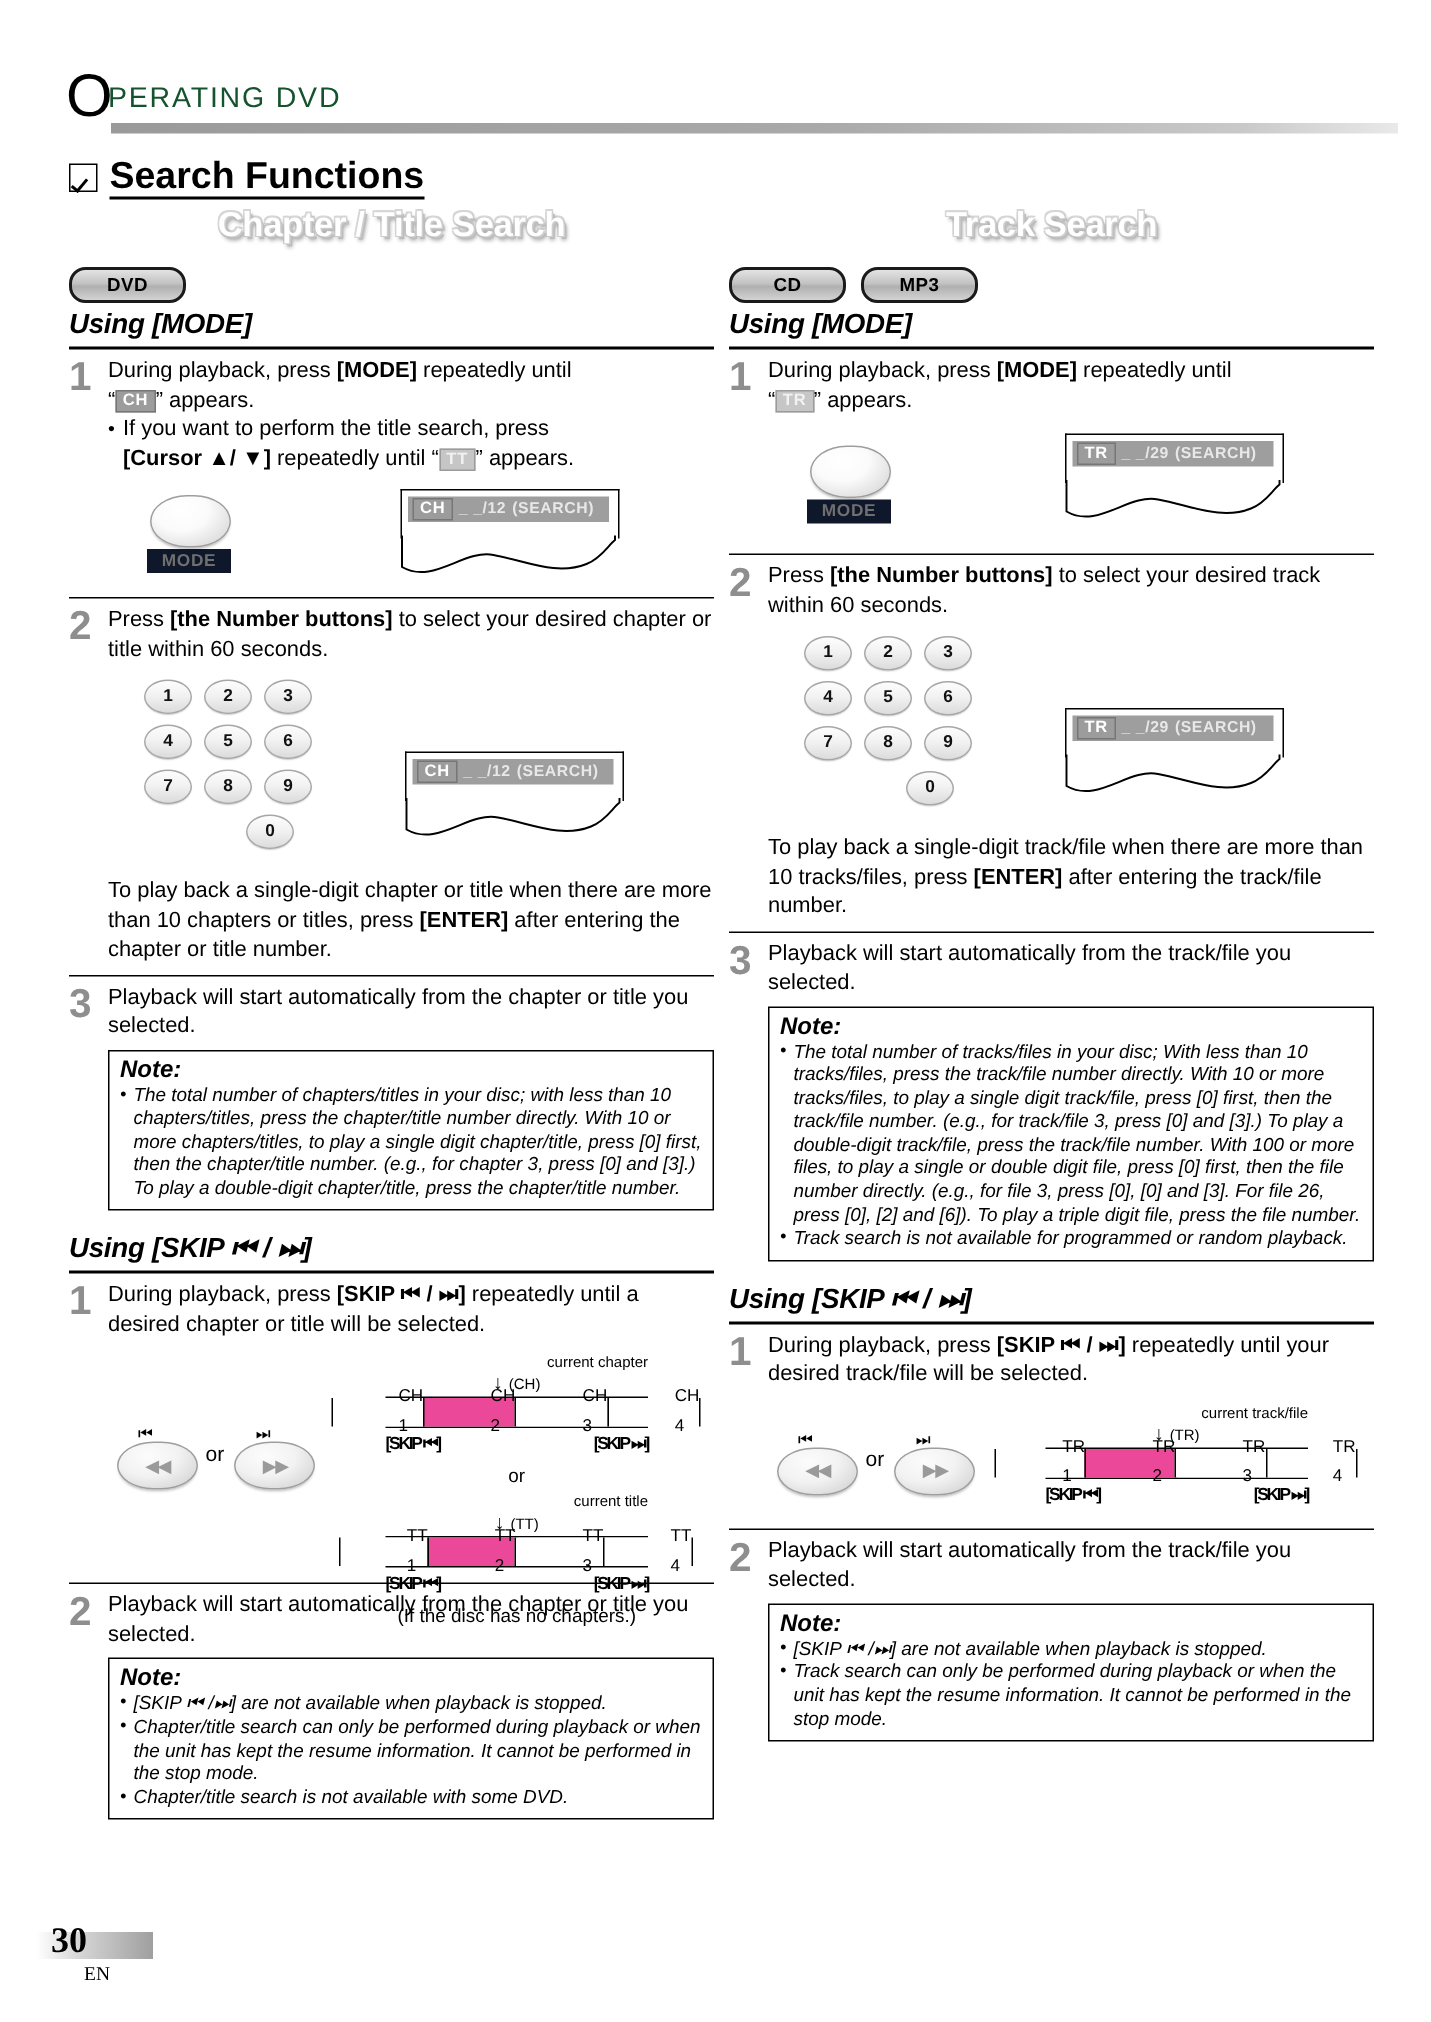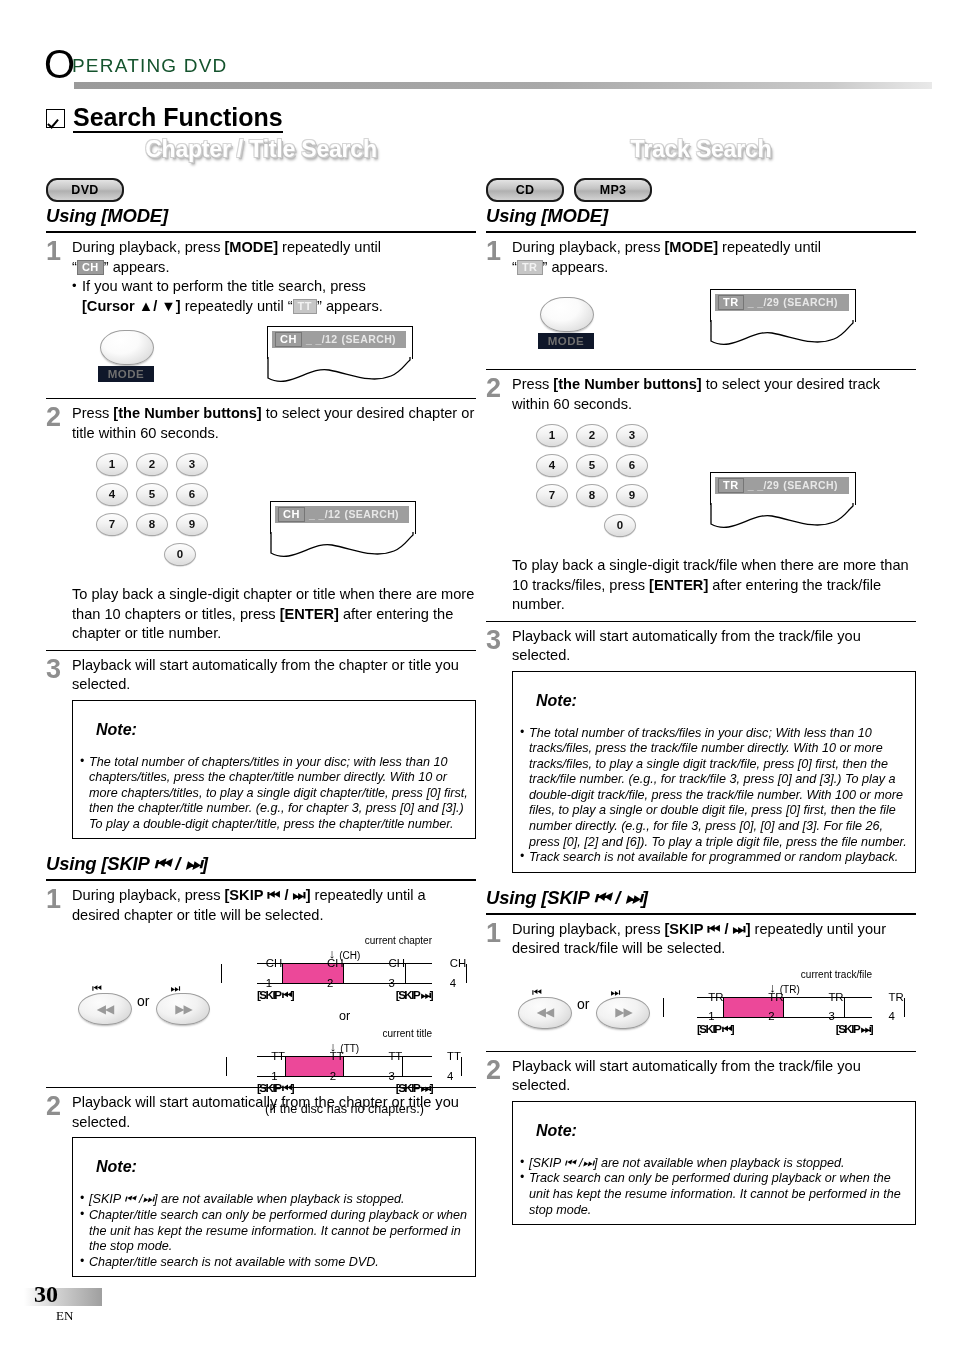--- a/index.html
+++ b/index.html
@@ -107,21 +107,21 @@
       margin-left:-1.1px;font-size:11.4px;display:flex;align-items:center;justify-content:center;
       background:#fff;font-weight:normal;padding-left:44px;}
   .segrow .cell.on{background:#ec4899;}
   .seglbl{display:flex;justify-content:space-between;font-size:11.6px;font-weight:bold;
       margin-top:1px;letter-spacing:-.2px;}
   .segnote{font-size:12.6px;margin-top:2px;text-align:center;}
   .gl{letter-spacing:-1.5px;}
 
   
   .note{border:1.6px solid #000;padding:3px 7px 6px 7px;margin-top:5px;}
-  .note h4{margin:16px;font-size:16px;font-style:italic;font-weight:bold;line-height:19px;}
+  .note h4{margin:0;font-size:16px;font-style:italic;font-weight:bold;line-height:19px;}
   .note ul{margin:0;padding:0;list-style:none;}
   .note li{position:relative;padding-left:9px;font-size:12.6px;font-style:italic;
       line-height:15.6px;}
   .note li::before{content:"\2022";position:absolute;left:0;top:-1px;font-size:12px;}
 
   
   .footer{position:absolute;left:24px;bottom:22px;width:120px;height:46px;font-family:Liberation Serif, serif;}
   .footer .fbar{position:absolute;left:0;top:8px;width:78px;height:18px;
       background:linear-gradient(to right,#ffffff 0%,#d8d8d8 35%,#9f9f9f 100%);}
   .footer .pnum{position:absolute;left:10px;top:1px;font-size:24px;font-weight:bold;

